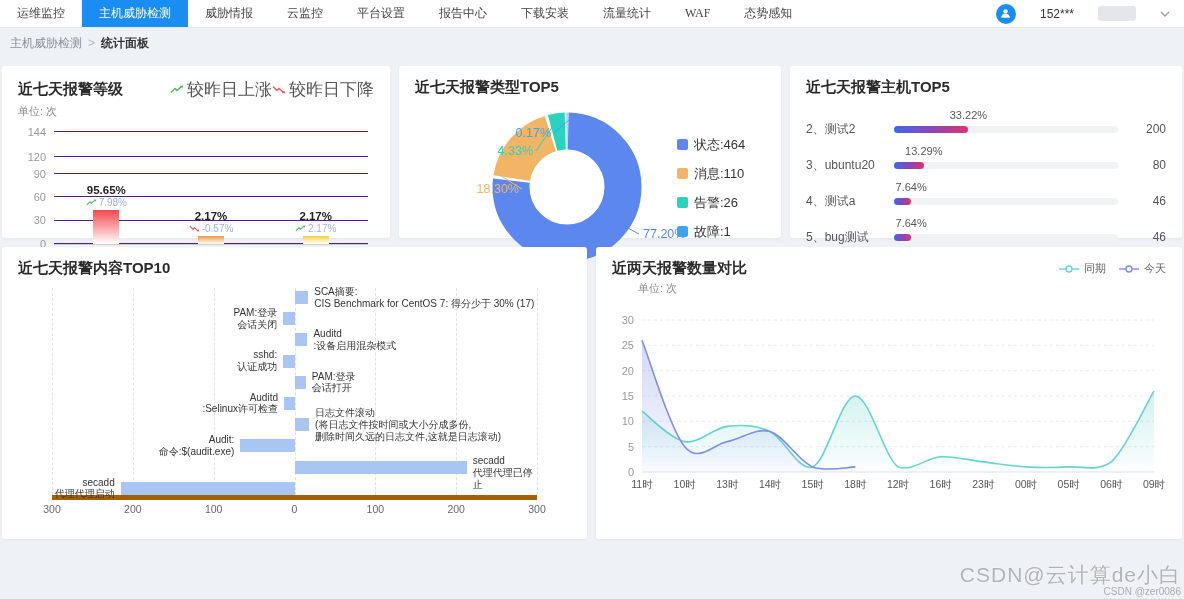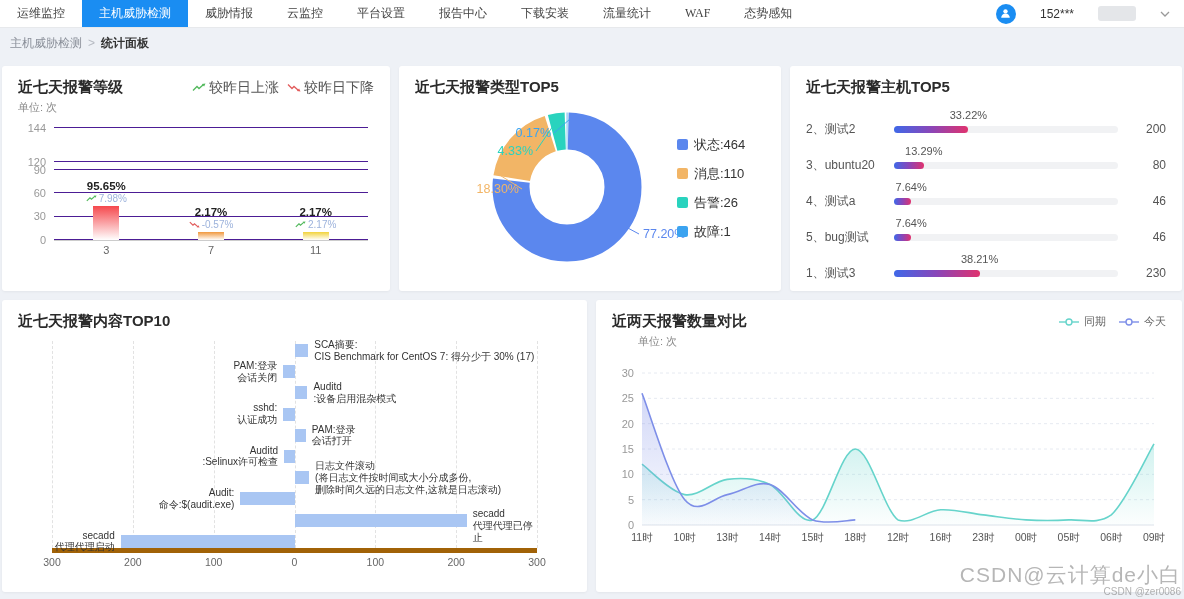--- a/index.html
+++ b/index.html
@@ -35,30 +35,30 @@
   .bc-sep { color:#b6bac2; }
   .bc-current { color:#333; font-weight:bold; }
 
   
   .content { padding:8px 2px 0; }
   .row { display:flex; gap:9px; margin-bottom:9px; }
   .panel {
     background:#fff; border-radius:3px; padding:12px 16px 8px;
     box-shadow:0 1px 3px rgba(0,0,0,.05); position:relative;
   }
-  .row1 .panel { height:225px; }
+  .row1 .panel { height:172px; }
   .row2 .panel { height:292px; }
   .p1 { width:388px; } .p2 { width:382px; } .p3 { flex:1; }
   .p4 { width:586px; } .p5 { flex:1; }
   .panel-head { display:flex; align-items:center; justify-content:space-between; }
   .panel-head h3 { font-size:15px; font-weight:bold; color:#2b2b2b; }
   .unit { font-size:11px; color:#888; margin:3px 0 6px; }
 
   
-  .lvl-legend { display:flex; align-items:center; gap:8px; font-size:14px; color:#555; }
+  .lvl-legend { display:flex; align-items:center; gap:0; font-size:17px; color:#555; }
   .lg-item { display:flex; align-items:center; gap:3px; }
   .lvl-plot { position:relative; height:112px; margin:14px 6px 0 36px; border-bottom:1px solid #ccc; display:flex; }
   .lvl-grid { position:absolute; left:0; right:0; height:1px; background:#4c1d95; }
   .lvl-grid span { position:absolute; left:-8px; top:50%; transform:translate(-100%,-50%); font-size:11px; color:#999; background:transparent; }
   .lvl-col { flex:1; display:flex; flex-direction:column; justify-content:flex-end; align-items:center; position:relative; z-index:1; }
   .lvl-pct { font-size:11.5px; font-weight:bold; color:#222; margin-bottom:1px; }
   .lvl-delta { font-size:10px; color:#9db3dc; display:flex; align-items:center; gap:2px; margin-bottom:2px; }
   .lvl-bar { width:26px; }
   .lvl-x { display:flex; margin:3px 6px 0 36px; }
   .lvl-x div { flex:1; text-align:center; font-size:11px; color:#666; }
@@ -165,21 +165,21 @@
               </div>
               <div class="lvl-grid" style="bottom:23.3px">
                 <span>30</span>
               </div>
               <div class="lvl-grid" style="bottom:46.7px">
                 <span>60</span>
               </div>
               <div class="lvl-grid" style="bottom:70.0px">
                 <span>90</span>
               </div>
-              <div class="lvl-grid" style="bottom:78px">
+              <div class="lvl-grid" style="bottom:87px">
                 <span>120</span>
               </div>
               <div class="lvl-grid" style="bottom:112.0px">
                 <span>144</span>
               </div>
               <div class="lvl-col">
       <div class="lvl-pct">95.65%</div>
       <div class="lvl-delta">
                   <svg width="11" height="7" viewBox="0 0 14 9">
                     <path d="M1 7.5L5 3.5 7 5.5 11.5 1.5" fill="none" stroke="#52b95c" stroke-width="1.5"></path>

